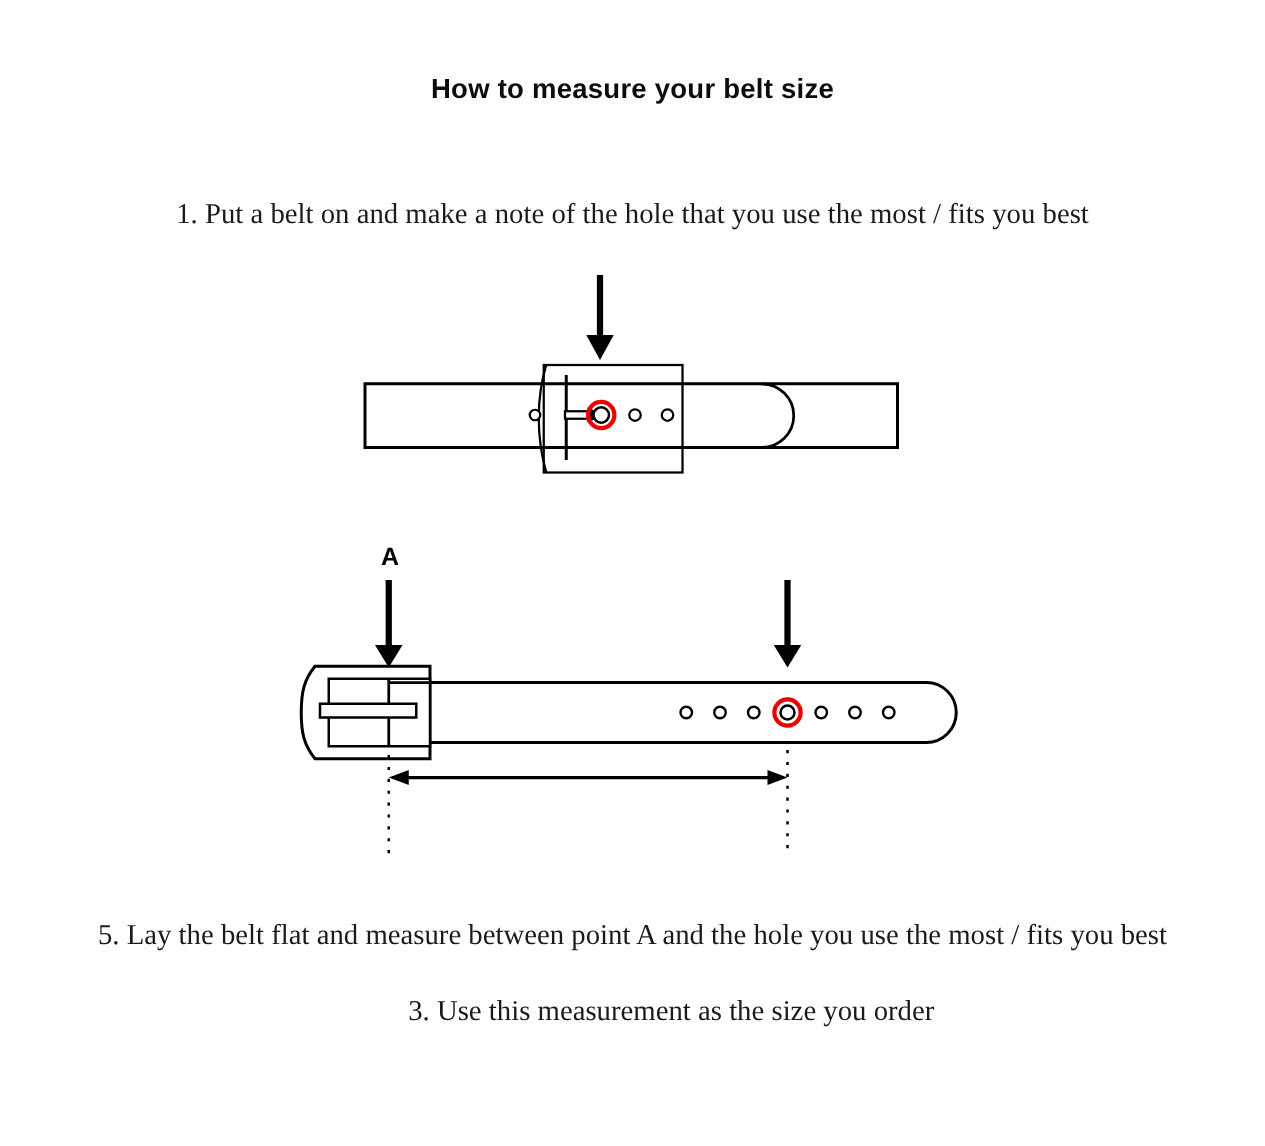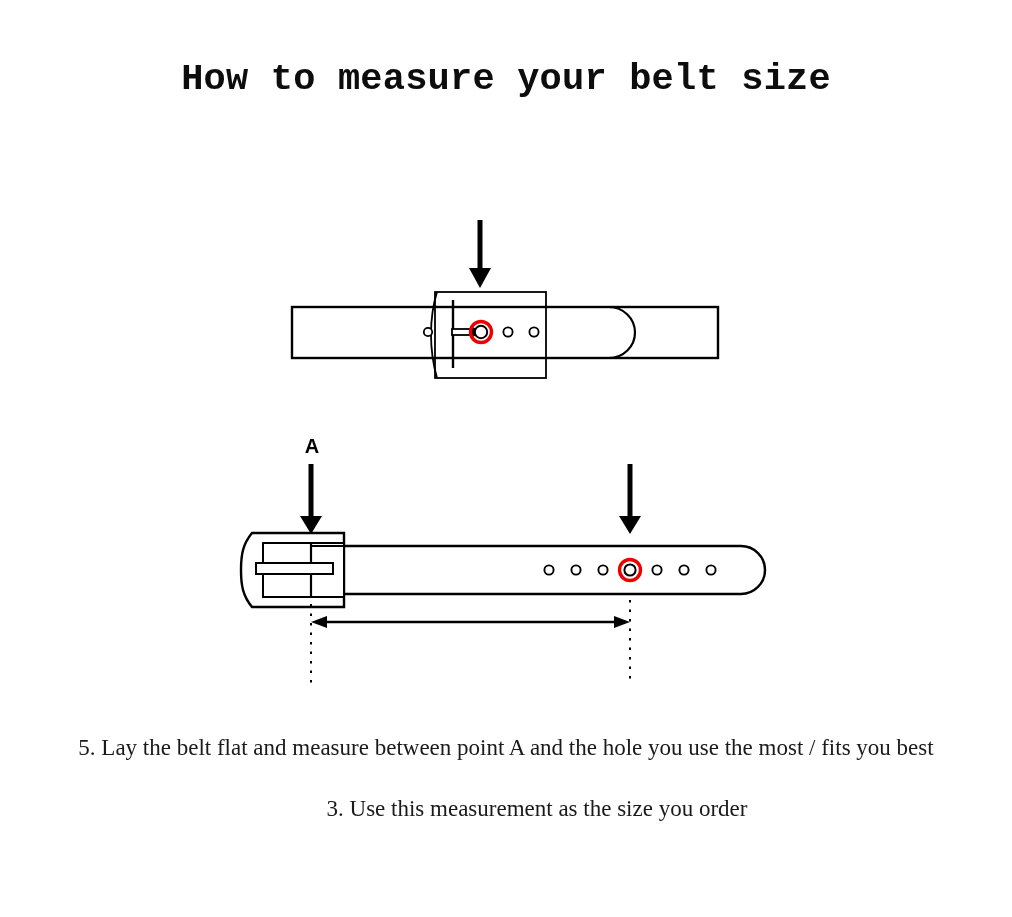--- a/index.html
+++ b/index.html
@@ -22,22 +22,22 @@
     width: 1012px;
     height: 917px;
     background: #ffffff;
   }
   .page-title {
     position: absolute;
     left: 0;
     top: 58px;
     width: 1012px;
     text-align: center;
-    font-family: Liberation Mono, monospace;
-    font-size: 37px;
+    font-family: Liberation Sans, sans-serif;
+    font-size: 22px;
     font-weight: bold;
     letter-spacing: 0.2px;
     color: #0d0d0d;
   }
   .step-line {
     position: absolute;
     width: 1012px;
     left: 0;
     text-align: center;
     font-family: "Liberation Serif", "DejaVu Serif", serif;
@@ -69,20 +69,21 @@
     color: #000000;
   }
 </style>
 </head>
 <body>
 
 <div id="page">
 
   <div class="page-title">How to measure your belt size</div>
 
+  <div class="step-line" id="step-1">1. Put a belt on and make a note of the hole that you use the most / fits you best</div>
 
   <div class="step-line" id="step-2">5. Lay the belt flat and measure between point A and the hole you use the most / fits you best</div>
 
   <div class="step-line" id="step-3">3. Use this measurement as the size you order</div>
 
   <div class="label-a">A</div>
 
   <svg class="diagram-svg" viewBox="0 0 1012 917" xmlns="http://www.w3.org/2000/svg">
 
     <g>

